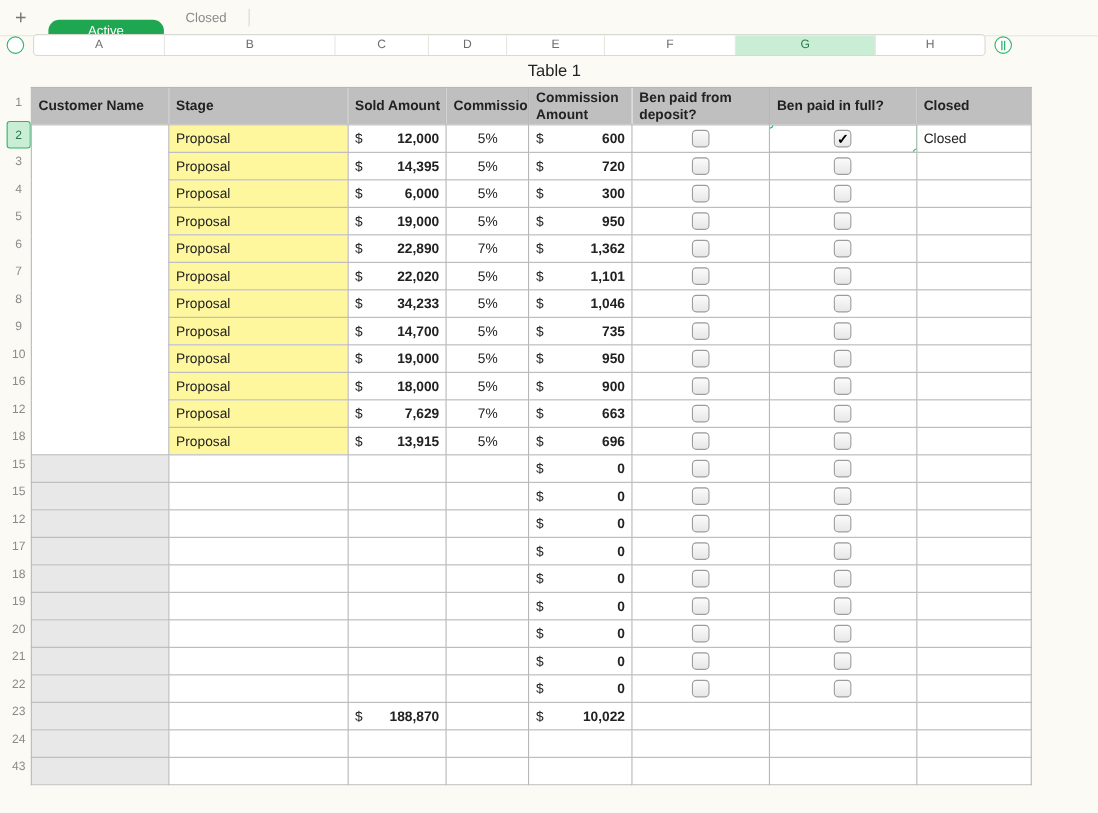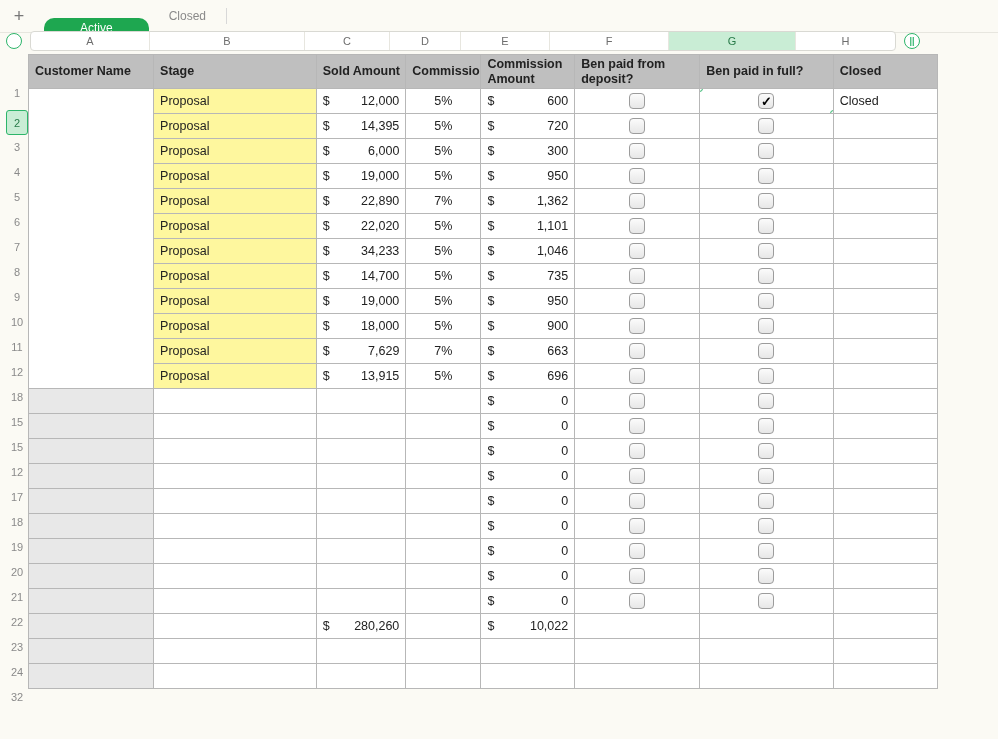--- a/index.html
+++ b/index.html
@@ -44,21 +44,21 @@
   table.grid { border-collapse:collapse; width:910px; table-layout:fixed; background:#fff; border:1px solid var(--grid-border);}
   table.grid td, table.grid th { border:1px solid var(--grid-border); font-size:12.5px; padding:0 6px; height:var(--row-h); overflow:hidden; white-space:nowrap;}
   table.grid th { background:var(--header-bg); font-weight:bold; text-align:left; height:var(--hdr-h); line-height:1.15; vertical-align:middle;}
   .col-A{width:120px;} .col-B{width:156px;} .col-C{width:86px;} .col-D{width:72px;} .col-E{width:90px;} .col-F{width:120px;} .col-G{width:128px;} .col-H{width:100px;}
 
   .stage { background:var(--yellow); }
   .rowstub { background:#e8e8e8; }
 
   .money { display:flex; justify-content:space-between; }
   .money .cur {  }
-  .money .amt { text-align:right; }
+  .money .amt { text-align:right;font-weight:bold; }
   .center { text-align:center; }
 
   .cb { width:16px; height:16px; border:1px solid #9c9c9c; border-radius:4px; background:linear-gradient(#fbfbfb,#e7e7e7); display:inline-flex; align-items:center; justify-content:center; cursor:pointer; vertical-align:middle;}
   .cb.checked::after{ content:"✓"; font-size:13px; font-weight:bold; color:#000; line-height:1;}
 
   .selcell { position:relative; }
   .selcell::after{ content:""; position:absolute; inset:-1px; border:1.5px solid var(--sel-border); pointer-events:none;}
   .handle{ position:absolute; width:7px; height:7px; background:#fff; border:1.5px solid var(--sel-border); border-radius:50%; }
   .handle.tl{ top:-4px; left:-4px;} .handle.br{ bottom:-4px; right:-4px;}
 
@@ -93,38 +93,39 @@
       <div class="rownum first">1</div>
       <div class="rownum sel">2</div>
       <div class="rownum">3</div>
       <div class="rownum">4</div>
       <div class="rownum">5</div>
       <div class="rownum">6</div>
       <div class="rownum">7</div>
       <div class="rownum">8</div>
       <div class="rownum">9</div>
       <div class="rownum">10</div>
-      <div class="rownum">11</div>
+      <div class="rownum">16</div>
       <div class="rownum">12</div>
       <div class="rownum">18</div>
       <div class="rownum">15</div>
       <div class="rownum">15</div>
       <div class="rownum">12</div>
       <div class="rownum">17</div>
       <div class="rownum">18</div>
       <div class="rownum">19</div>
       <div class="rownum">20</div>
       <div class="rownum">21</div>
       <div class="rownum">22</div>
       <div class="rownum">23</div>
       <div class="rownum">24</div>
-      <div class="rownum">32</div>
+      <div class="rownum">43</div>
     </div>
 
   <div class="canvas">
+    <div class="title">Table 1</div>
 
     <table class="grid">
       <colgroup>
         <col class="col-A">
           <col class="col-B">
           <col class="col-C">
           <col class="col-D">
         <col class="col-E">
           <col class="col-F">
           <col class="col-G">
@@ -506,21 +507,21 @@
             <td class="center"><span class="cb"></span></td>
             <td class="center"><span class="cb"></span></td>
             <td></td>
           </tr>
           <tr>
             <td class="rowstub"></td>
             <td></td>
             <td>
               <div class="money">
                 <span class="cur">$</span>
-                <span class="amt">280,260</span>
+                <span class="amt">188,870</span>
               </div>
             </td>
             <td></td>
             <td>
               <div class="money">
                 <span class="cur">$</span>
                 <span class="amt">10,022</span>
               </div>
             </td>
             <td></td>

